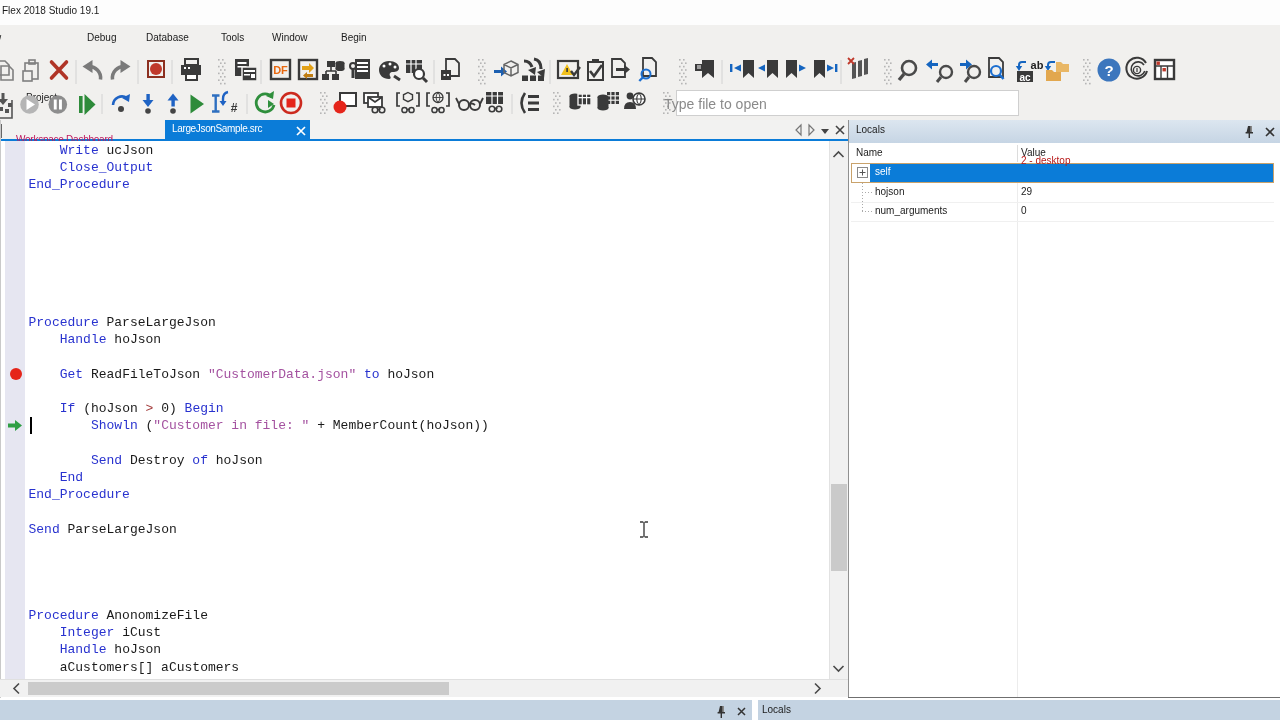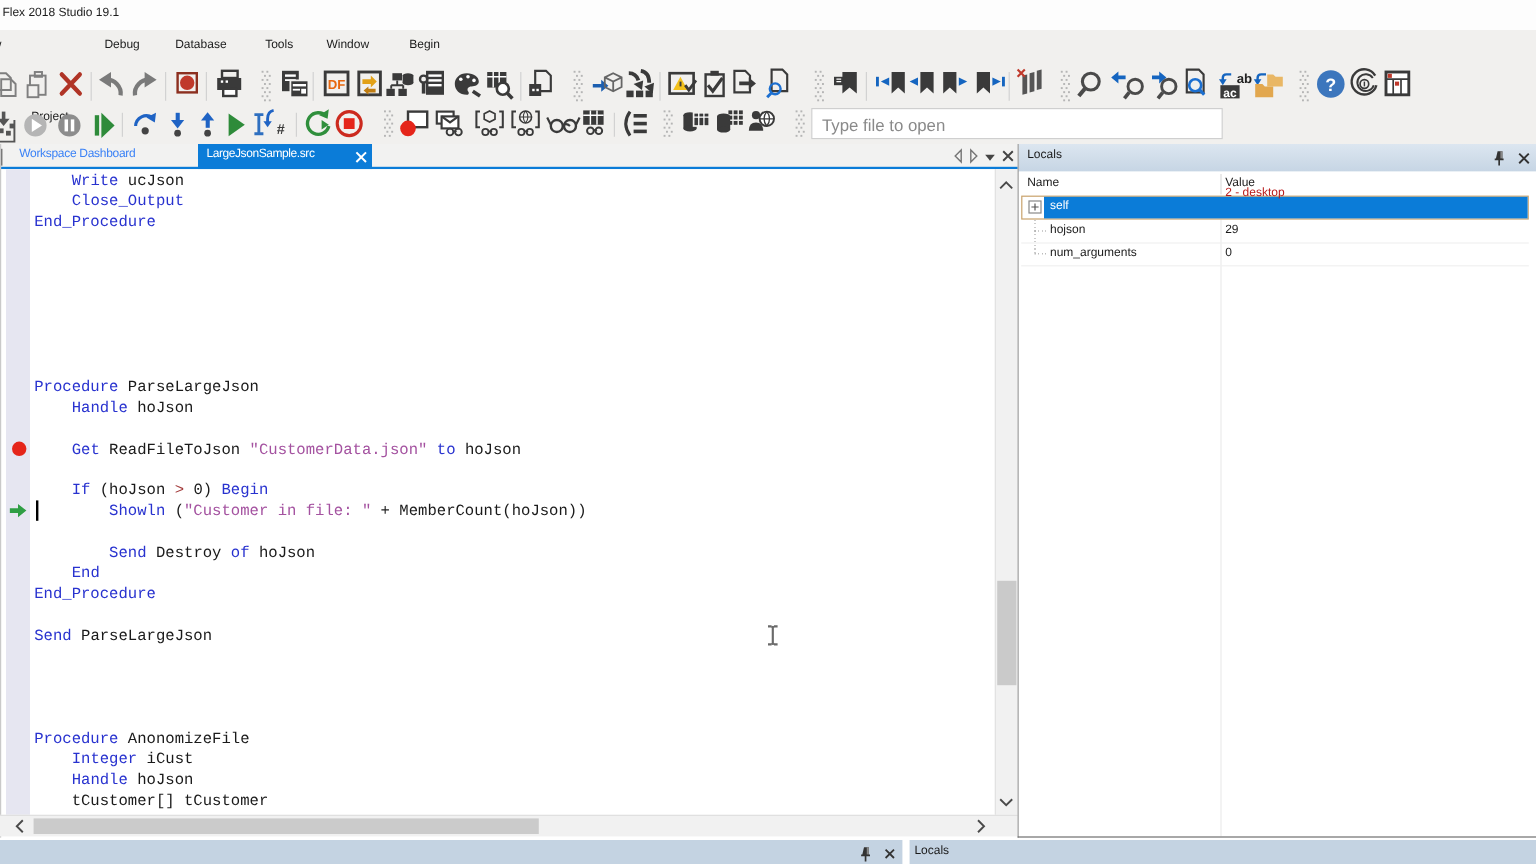--- a/index.html
+++ b/index.html
@@ -415,26 +415,26 @@
     <rect x="669" y="102.2" width="1.6" height="1.6" fill="#b5b5b5"></rect>
     <rect x="663" y="105.6" width="1.6" height="1.6" fill="#b5b5b5"></rect>
     <rect x="667" y="105.6" width="1.6" height="1.6" fill="#b5b5b5"></rect>
     <rect x="665" y="109" width="1.6" height="1.6" fill="#b5b5b5"></rect>
     <rect x="669" y="109" width="1.6" height="1.6" fill="#b5b5b5"></rect>
     <rect x="663" y="112.4" width="1.6" height="1.6" fill="#b5b5b5"></rect>
     <rect x="667" y="112.4" width="1.6" height="1.6" fill="#b5b5b5"></rect>
   </svg>
 
 <div class="abs" style="left:676px;top:90px;width:343px;height:26px;background:#fff;border:1px solid #cfcfcf;"></div>
-<div class="abs ui" style="left:685px;top:96px;color:#8a8a8a;font-size:14px;">Type file to open</div>
+<div class="abs ui" style="left:664px;top:96px;color:#8a8a8a;font-size:14px;">Type file to open</div>
 
 <div class="abs" style="left:0;top:120px;width:848px;height:21px;background:#f2f2f1;"></div>
 <div class="abs" style="left:0;top:139px;width:848px;height:2px;background:#0b7cd8;"></div>
 <div class="abs" style="left:0;top:124px;width:2px;height:14px;background:#666;"></div>
-<div class="abs ui" style="left:16px;top:123px;color:#3b82f6;letter-spacing:-0.25px;">Workspace Dashboard</div>
+<div class="abs ui" style="left:16px;top:134px;color:#be185d;letter-spacing:-0.25px;">Workspace Dashboard</div>
 <div class="abs" style="left:165px;top:120px;width:145px;height:21px;background:#0b7cd8;"></div>
 <div class="abs ui" style="left:172px;top:123px;color:#fff;letter-spacing:-0.35px;">LargeJsonSample.src</div>
 <svg class="abs" style="left:295px;top:125px;" width="12" height="12">
     <path d="M2,2 L10,10 M10,2 L2,10" stroke="#fff" stroke-width="1.7"></path>
   </svg>
 
 <svg class="abs" style="left:793px;top:123px;" width="55" height="16">
 <path d="M8,2 L3,7 L8,12 Z" fill="none" stroke="#777" stroke-width="1.2"></path>
 <path d="M16,2 L21,7 L16,12 Z" fill="none" stroke="#777" stroke-width="1.2"></path>
 <path d="M28,6 L36,6 L32,11 Z" fill="#444"></path>
@@ -452,21 +452,21 @@
 <div class="cl code" style="top:365.79px">    <span class="k">Get</span> ReadFileToJson <span class="s">"CustomerData.json"</span> <span class="k">to</span> hoJson</div>
 <div class="cl code" style="top:400.25px">    <span class="k">If</span> (hoJson <span class="o">&gt;</span> 0) <span class="k">Begin</span></div>
 <div class="cl code" style="top:417.48px">        <span class="k">Showln</span> (<span class="s">"Customer in file: "</span> + MemberCount(hoJson))</div>
 <div class="cl code" style="top:451.94px">        <span class="k">Send</span> Destroy <span class="k">of</span> hoJson</div>
 <div class="cl code" style="top:469.17px">    <span class="k">End</span></div>
 <div class="cl code" style="top:486.40px"><span class="k">End_Procedure</span></div>
 <div class="cl code" style="top:520.86px"><span class="k">Send</span> ParseLargeJson</div>
 <div class="cl code" style="top:607.01px"><span class="k">Procedure</span> AnonomizeFile</div>
 <div class="cl code" style="top:624.24px">    <span class="k">Integer</span> iCust</div>
 <div class="cl code" style="top:641.47px">    <span class="k">Handle</span> hoJson</div>
-<div class="cl code" style="top:658.70px">    tCustomer[] tCustomer</div>
+<div class="cl code" style="top:658.70px">    aCustomers[] aCustomers</div>
 
 <div class="abs" style="left:9.5px;top:368px;width:12px;height:12px;border-radius:50%;background:#e5251a;"></div>
 
 <svg class="abs" style="left:8px;top:419px;" width="15" height="13">
     <path d="M0,4.5 L7,4.5 L7,1 L14,6.5 L7,12 L7,8.5 L0,8.5 Z" fill="#2f9e44"></path>
   </svg>
 
 <div class="abs" style="left:29.5px;top:417px;width:2px;height:17px;background:#000;"></div>
 
 <svg class="abs" style="left:638px;top:520px;" width="12" height="20">

